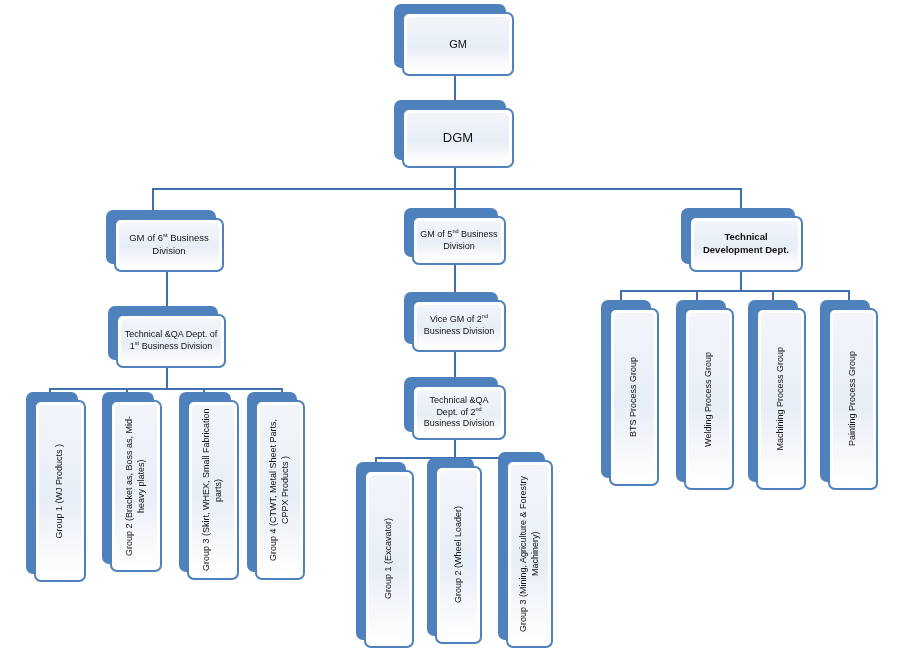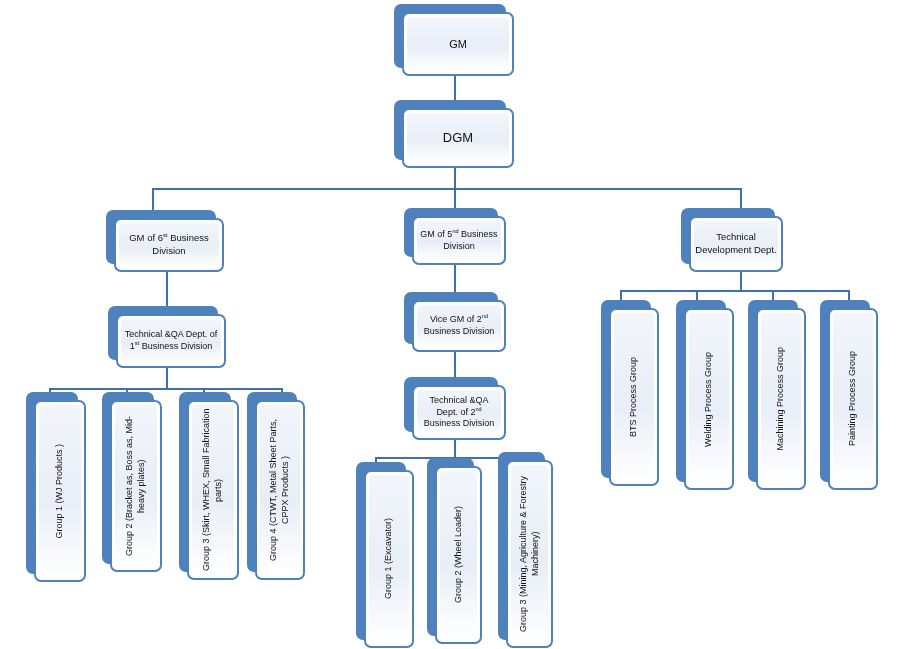--- a/index.html
+++ b/index.html
@@ -121,21 +121,21 @@
   </div>
 
   <div class="node" style="left:404px;top:208px;width:102px;height:57px;">
     <div class="shadow"></div>
     <div class="front">
       <div class="inner"></div>
       <div class="label" style="font-size:9px;"><span>GM of 5</span><sup>nd</sup><span> Business Division</span></div>
     </div>
   </div>
 
-  <div class="node" style="left:681px;top:208px;width:102px;height:64px;">
+  <div class="node" style="left:681px;top:208px;width:122px;height:64px;font-weight:bold;">
     <div class="shadow"></div>
     <div class="front">
       <div class="inner"></div>
       <div class="label" style="font-size:9.5px;">Technical Development Dept.</div>
     </div>
   </div>
 
   <div class="node" style="left:108px;top:306px;width:118px;height:62px;">
     <div class="shadow"></div>
     <div class="front">

